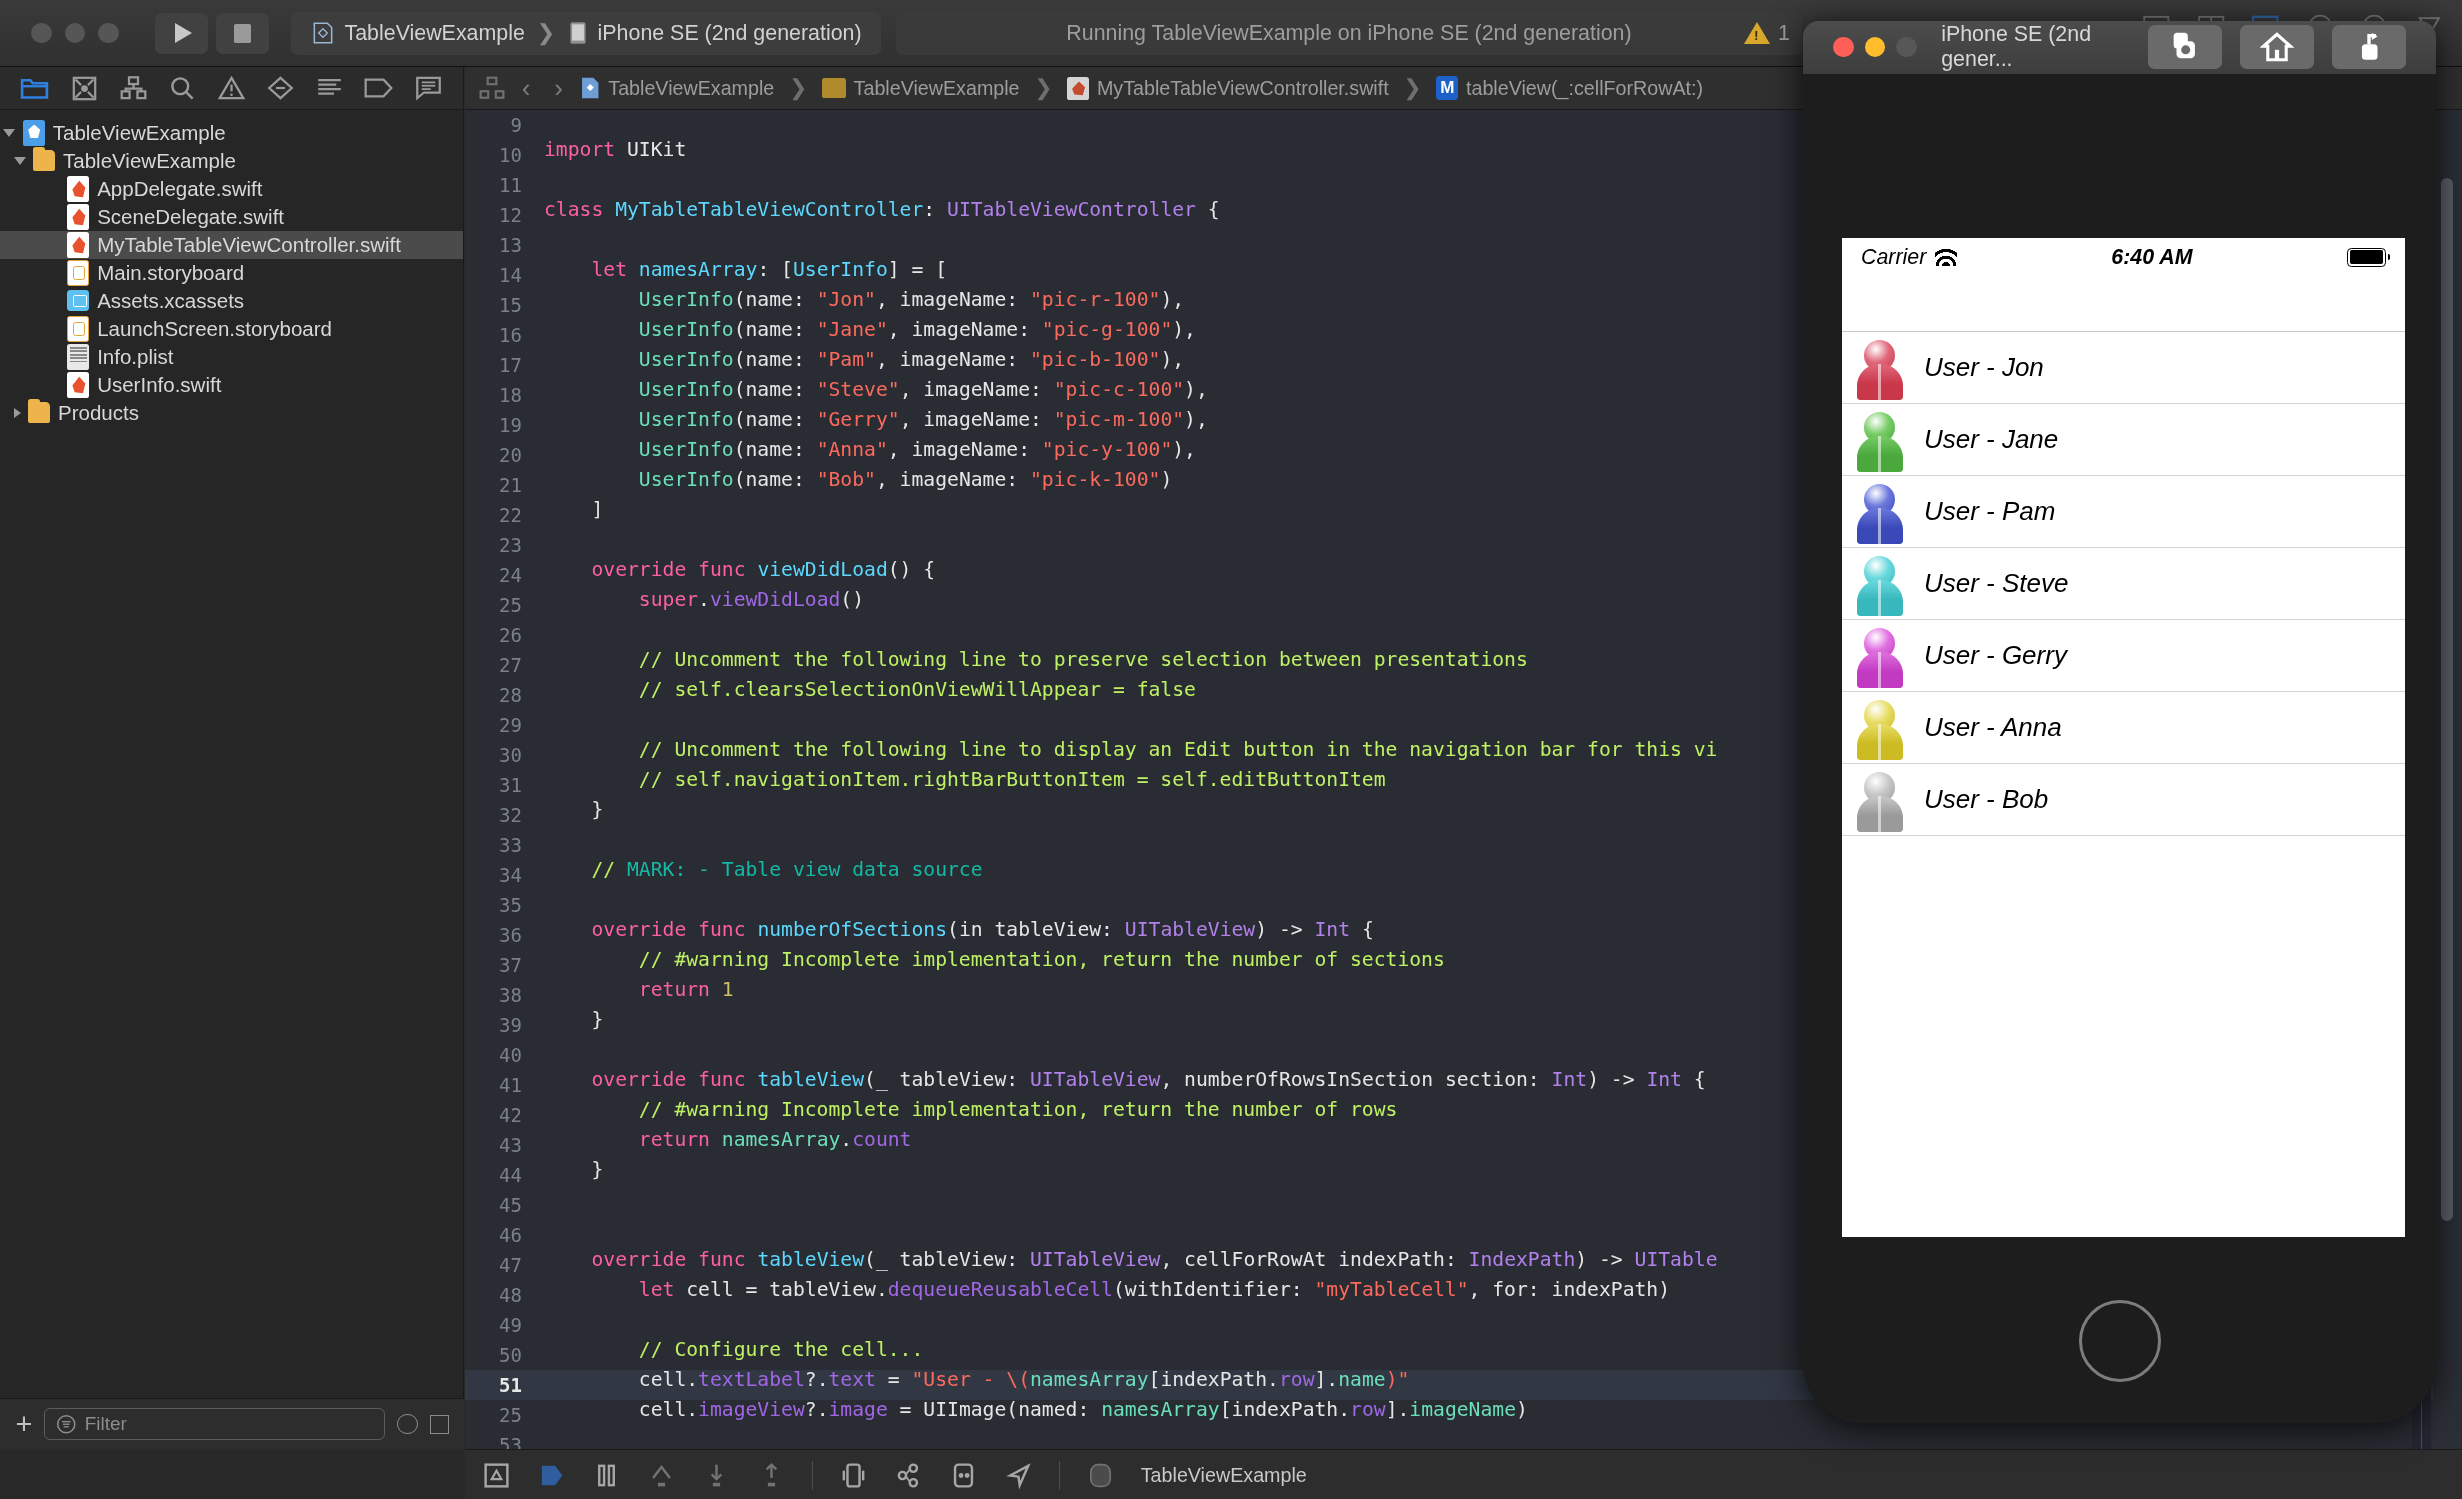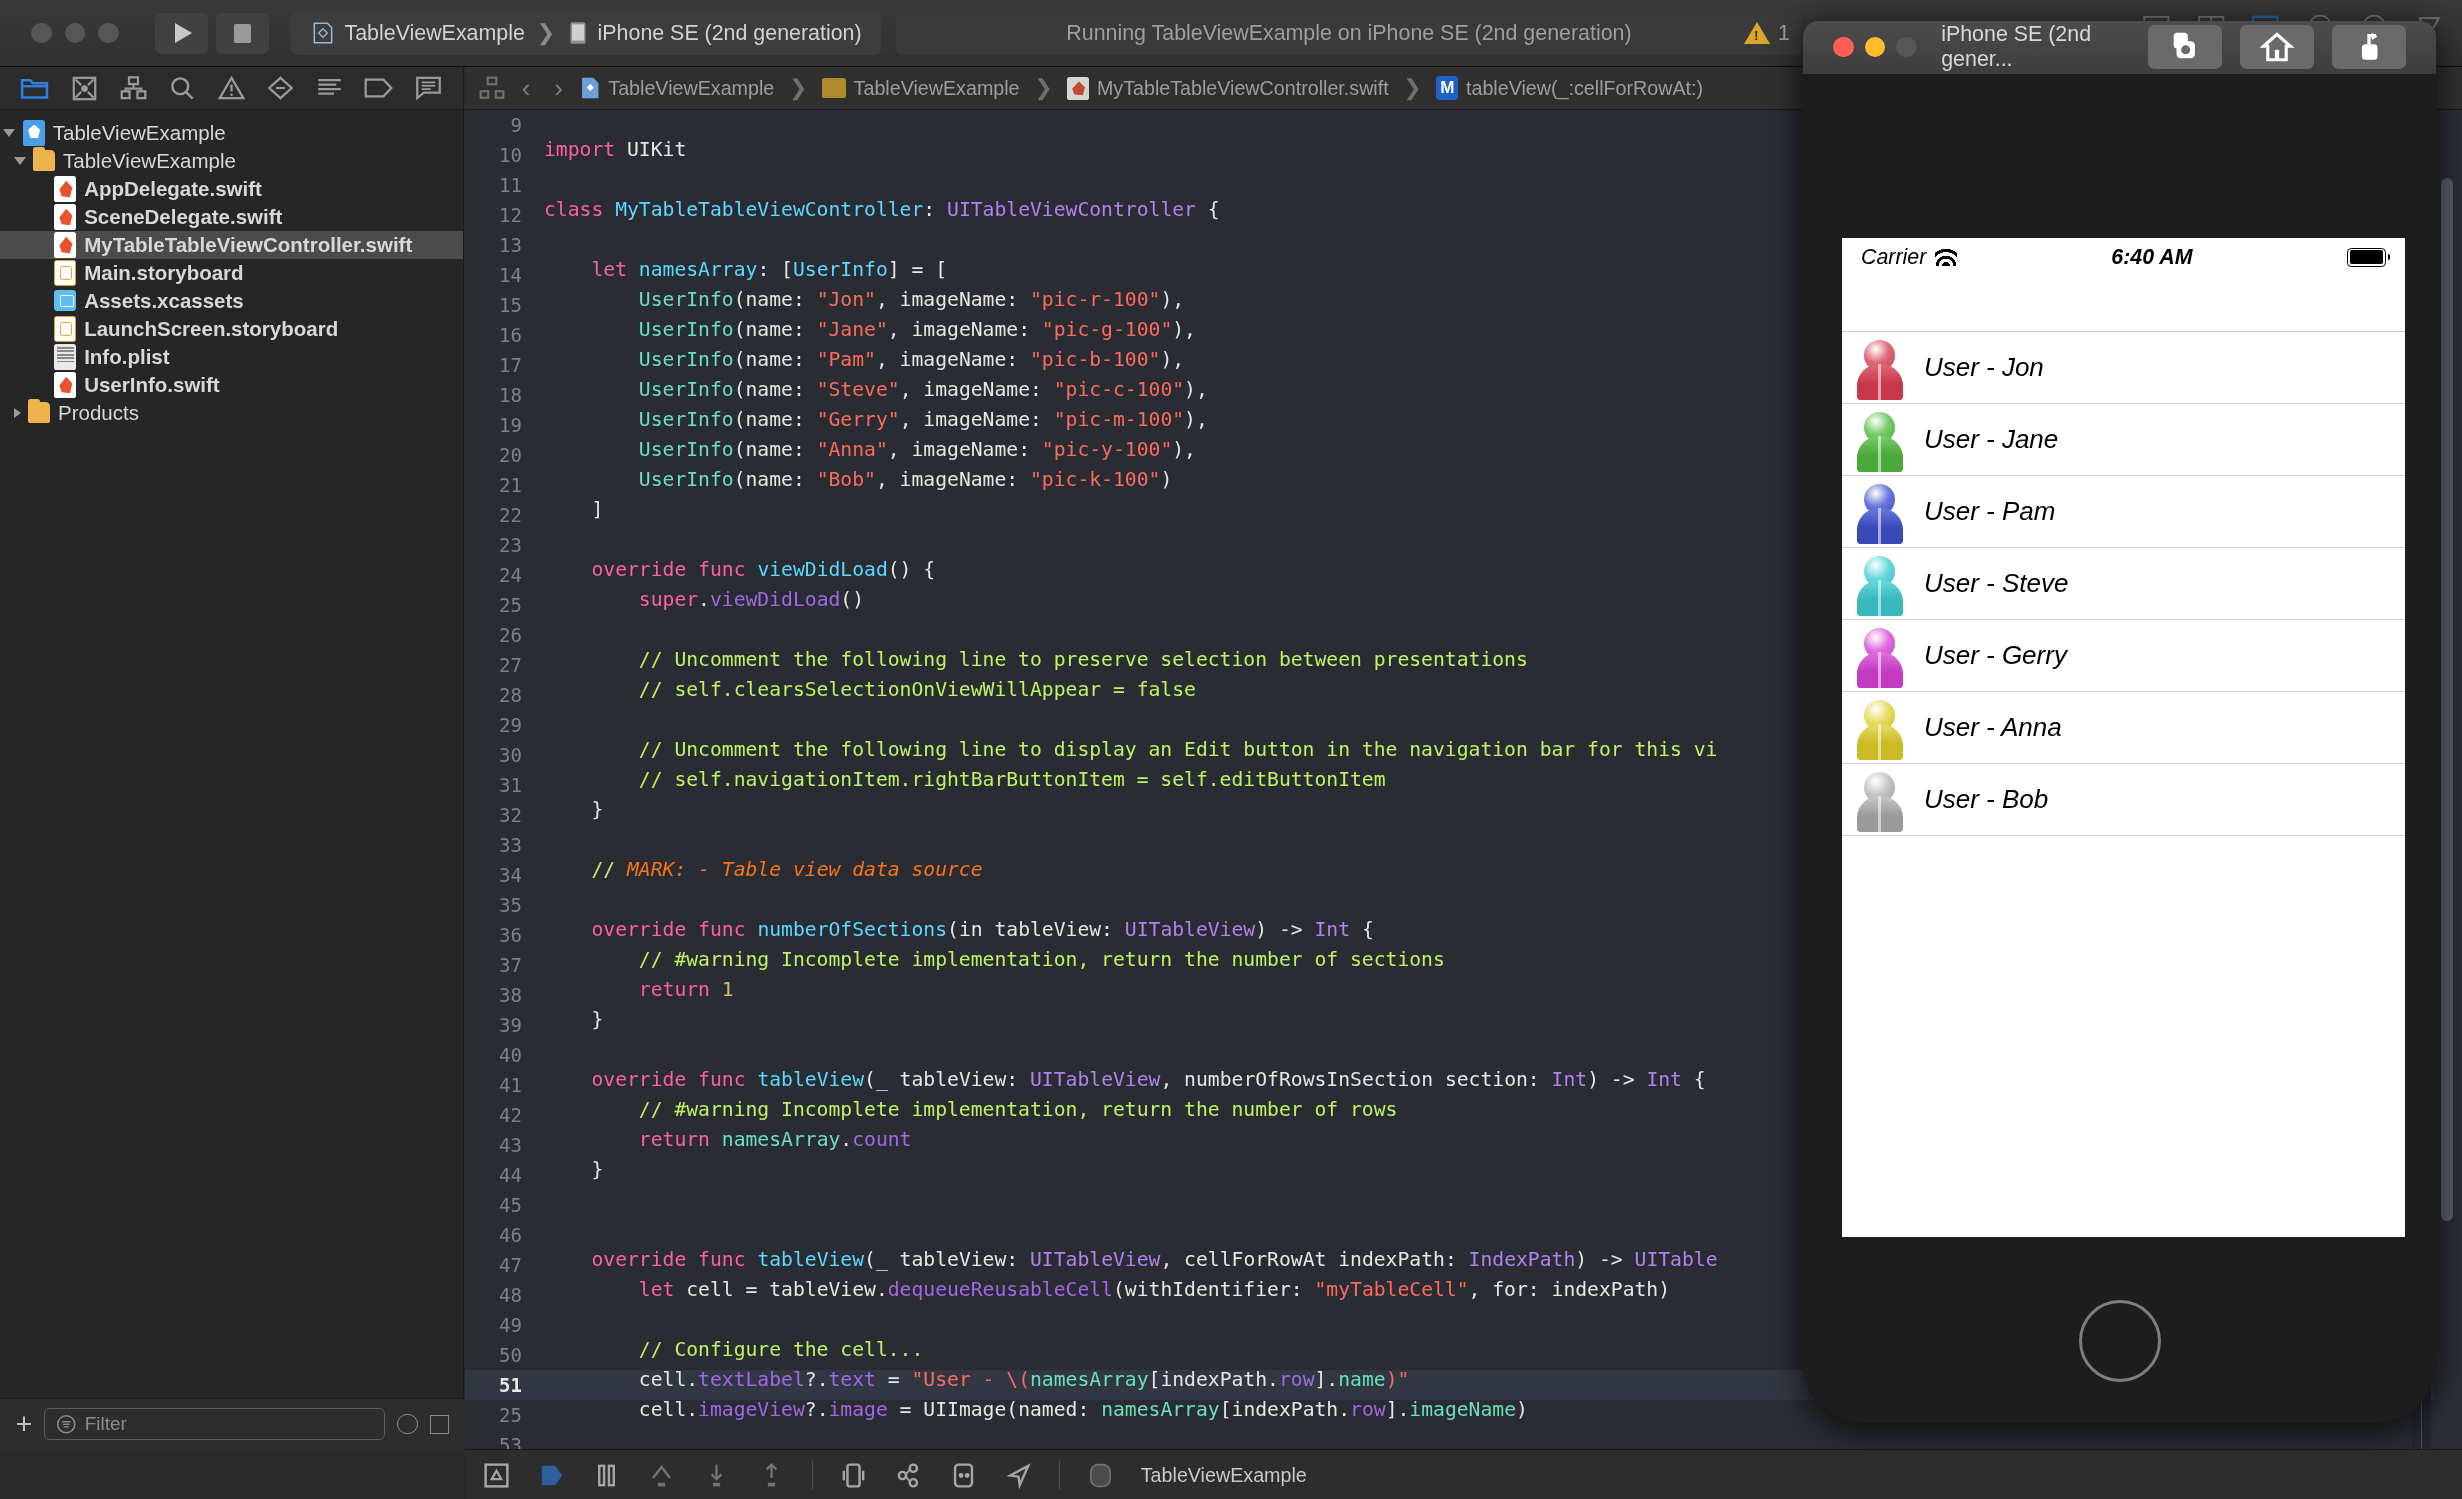--- a/index.html
+++ b/index.html
@@ -135,21 +135,21 @@
   .f-folder::before {
     content: ""; position: absolute; left: 0; top: -3.4px;
     width: 12px; height: 5.1px; background: #ecb44a; border-radius: 2.6px 2.6px 0 0;
   }
   .f-assets { width: 26px; height: 20.5px; background: #5ec0ef; border-radius: 3.4px; }
   .f-assets::after {
     content: ""; position: absolute; left: 5.1px; top: 4.3px;
     width: 12px; height: 10.3px; border: 1.7px solid #fff; border-radius: 1.7px;
     background: #5ec0ef;
   }
-  .ind1 { padding-left: 10.3px; } .ind2 { padding-left: 28px; font-weight: bold; }
+  .ind1 { padding-left: 10.3px; } .ind2 { padding-left: 41px; }
 
   .nav-filter {
     position: absolute; bottom: 0; left: 0; width: 464px; height: 51px;
     background: #2d2d2d; border-top: 0.9px solid #1a1a1a;
     display: flex; align-items: center; padding: 0 15.4px; gap: 12px;
   }
   .plus { color: #c0c0c0; font-size: 29px; line-height: 1; }
   .filter-field {
     flex: 1; height: 32.5px; border: 0.9px solid #5c5c5c; border-radius: 6px;
     display: flex; align-items: center; padding: 0 10.3px; gap: 8.5px;
@@ -195,21 +195,21 @@
     font-family: "DejaVu Sans Mono", monospace;
   }
   .cl.hl .ln { color: #e8e8e8; font-weight: bold; padding-left: 32px; }
   .code-txt { color: #e6e6e6; margin-top: 48px; }
 
   .k  { color: #fc5fa3; }   
   .ty { color: #5dd8ff; }   
   .ty2{ color: #b281eb; }   
   .s  { color: #fc6a5d; }   
   .c  { color: #bef264; }   
-  .cd { color: #f97316; font-style: italic; }   
+  .cd { color: #14b8a6; }   
   .g  { color: #6bdfbb; }   
   .p  { color: #a167e6; }   
   .n  { color: #d0bf69; }   
   .w  { color: #e6e6e6; }   
 
   .fold-ribbon {
     position: absolute; top: 43px; right: 31px; width: 19px; bottom: 0;
     background: #232630;
   }
   .fold-line { position: absolute; left: 9.4px; top: 0; bottom: 0; width: 0.9px; background: #4a4f5a; }

